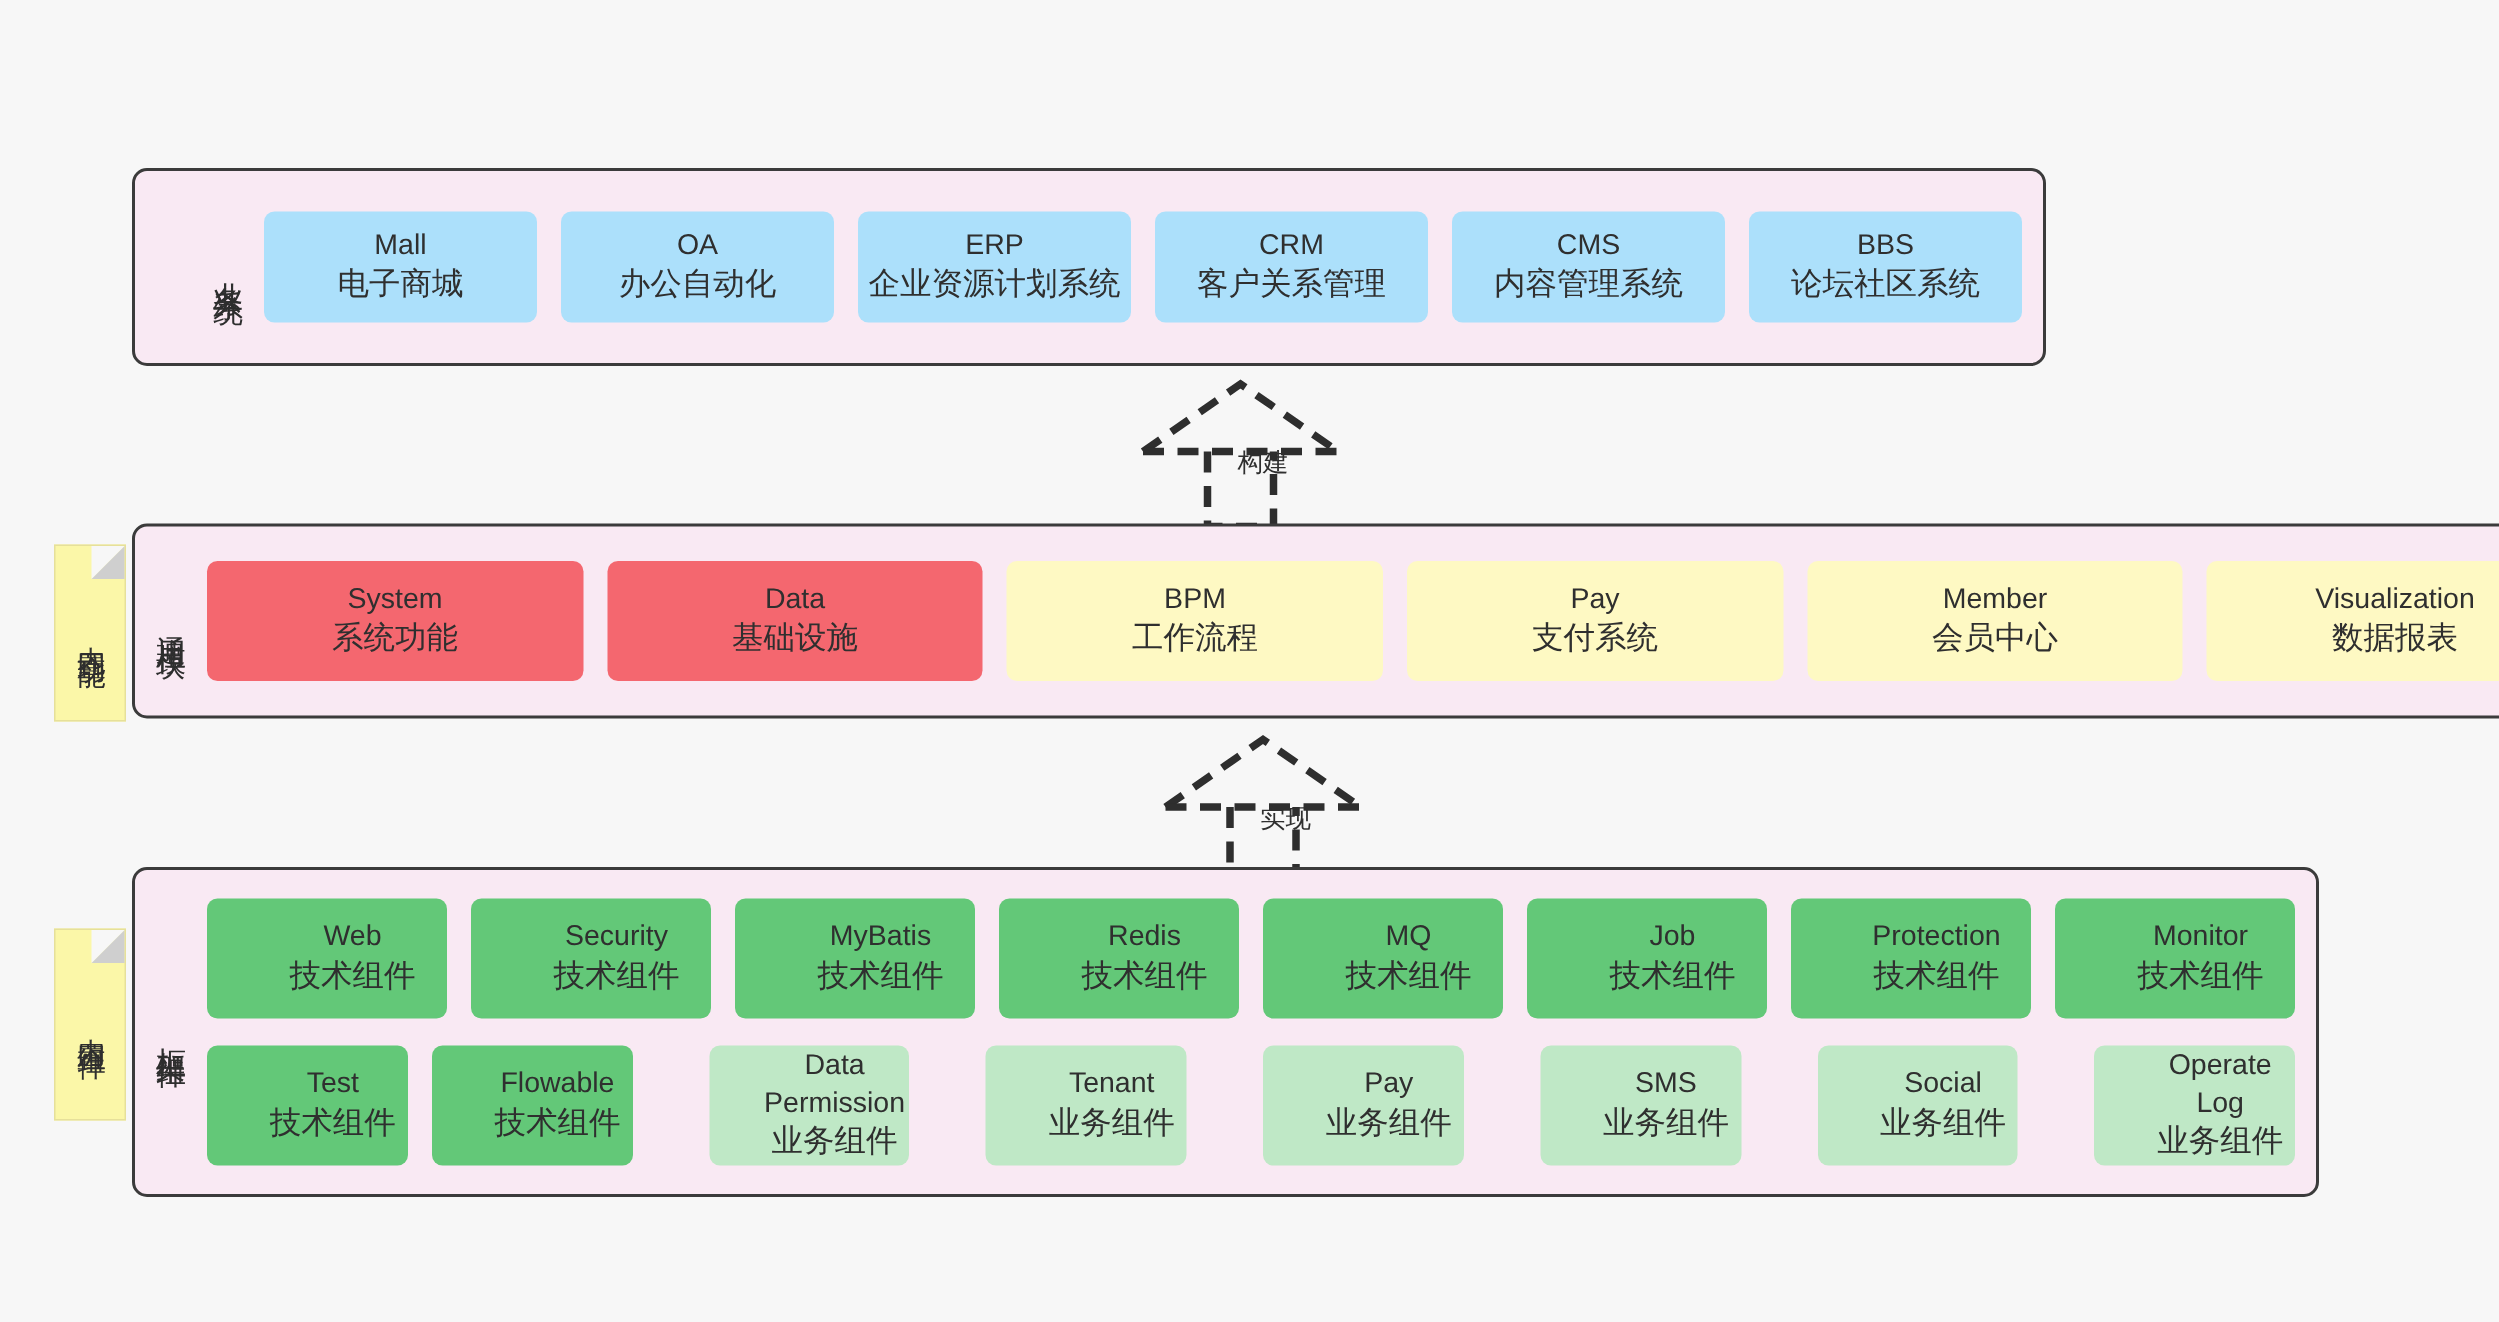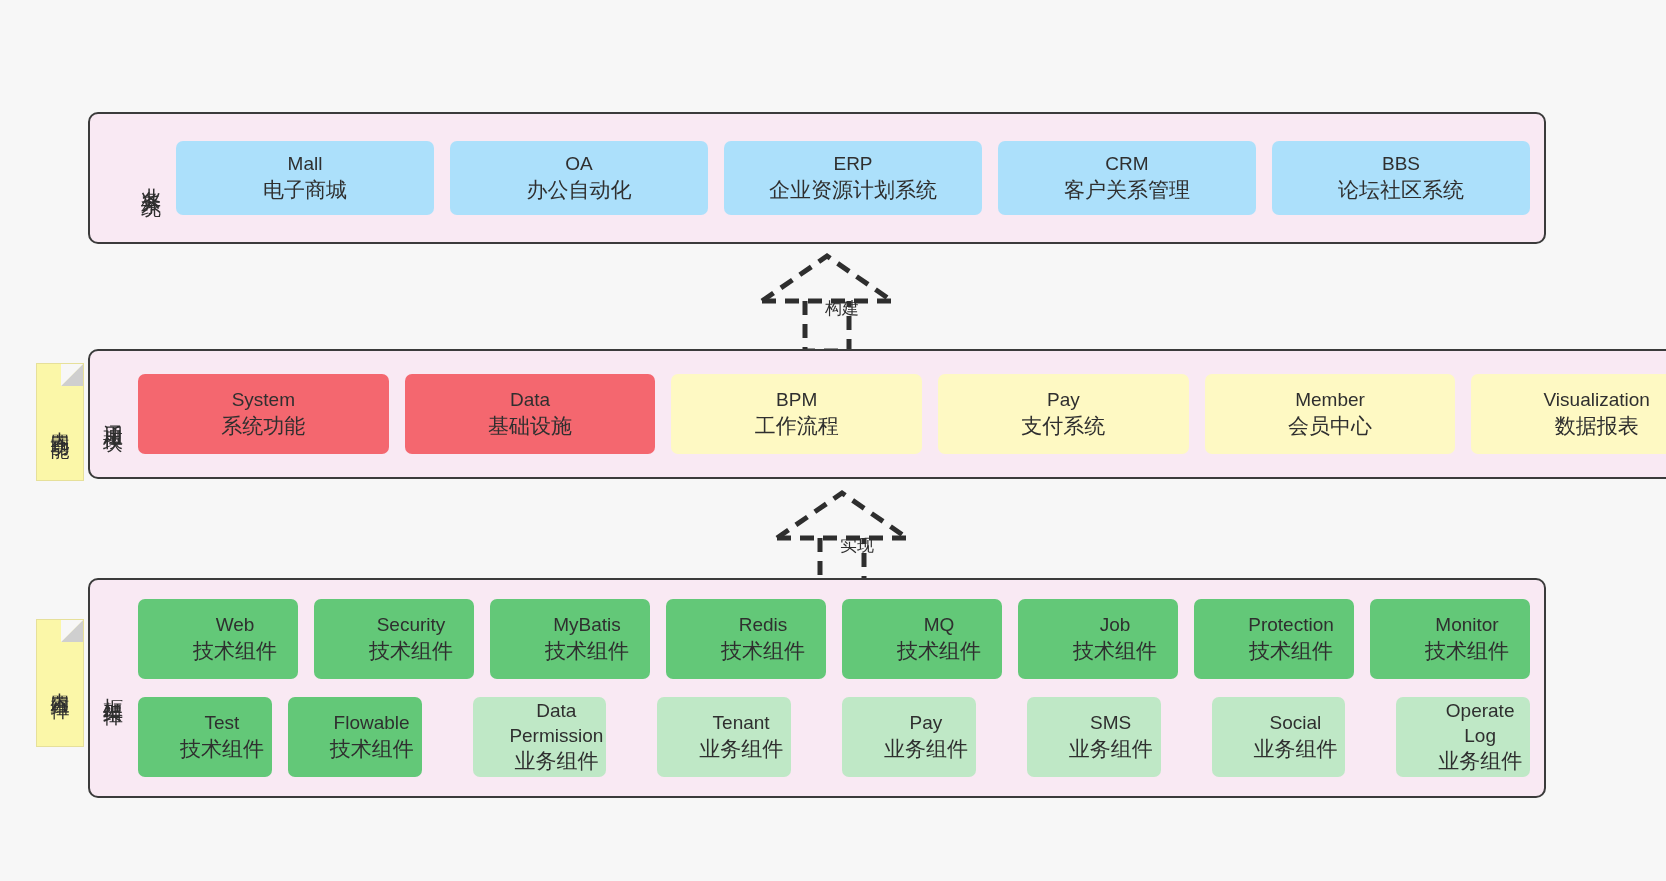--- a/index.html
+++ b/index.html
@@ -71,21 +71,21 @@
     line-height: 1.28;
   }
   .cell .t-en {
     font-size: 19px;
   }
   .cell .t-cn {
     font-size: 21px;
   }
 
   
-  #layer-business { left: 88px; top: 112px; width: 1458px; height: 132px; padding-left: 38px; }
+  #layer-business { left: 88px; top: 112px; width: 1276px; height: 132px; padding-left: 38px; }
   #layer-business .cell { height: 74px; background: #ace0fb; }
 
   
   #layer-common { left: 88px; top: 349px; width: 1650px; height: 130px; }
   #layer-common .cell { height: 80px; }
   .c-red   { background: #f4676f; }
   .c-pink  { background: #fef9c3; }
 
   
   #layer-framework { left: 88px; top: 578px; width: 1458px; height: 220px; }
@@ -169,20 +169,24 @@
         </div>
         <div class="cell">
           <span class="t-en">ERP</span>
           <span class="t-cn">企业资源计划系统</span>
         </div>
         <div class="cell">
           <span class="t-en">CRM</span>
           <span class="t-cn">客户关系管理</span>
         </div>
         <div class="cell">
+          <span class="t-en">CMS</span>
+          <span class="t-cn">内容管理系统</span>
+        </div>
+        <div class="cell">
           <span class="t-en">BBS</span>
           <span class="t-cn">论坛社区系统</span>
         </div>
       </div>
     </div>
   </div>
 
   <div class="arrow" id="arrow-build">
     <svg viewBox="0 0 200 110" xmlns="http://www.w3.org/2000/svg">
       <path d="M 20 50 L 85 5 L 150 50" fill="none" stroke="#2e2e2e" stroke-width="5" stroke-dasharray="14,9" stroke-linecap="butt"></path>

